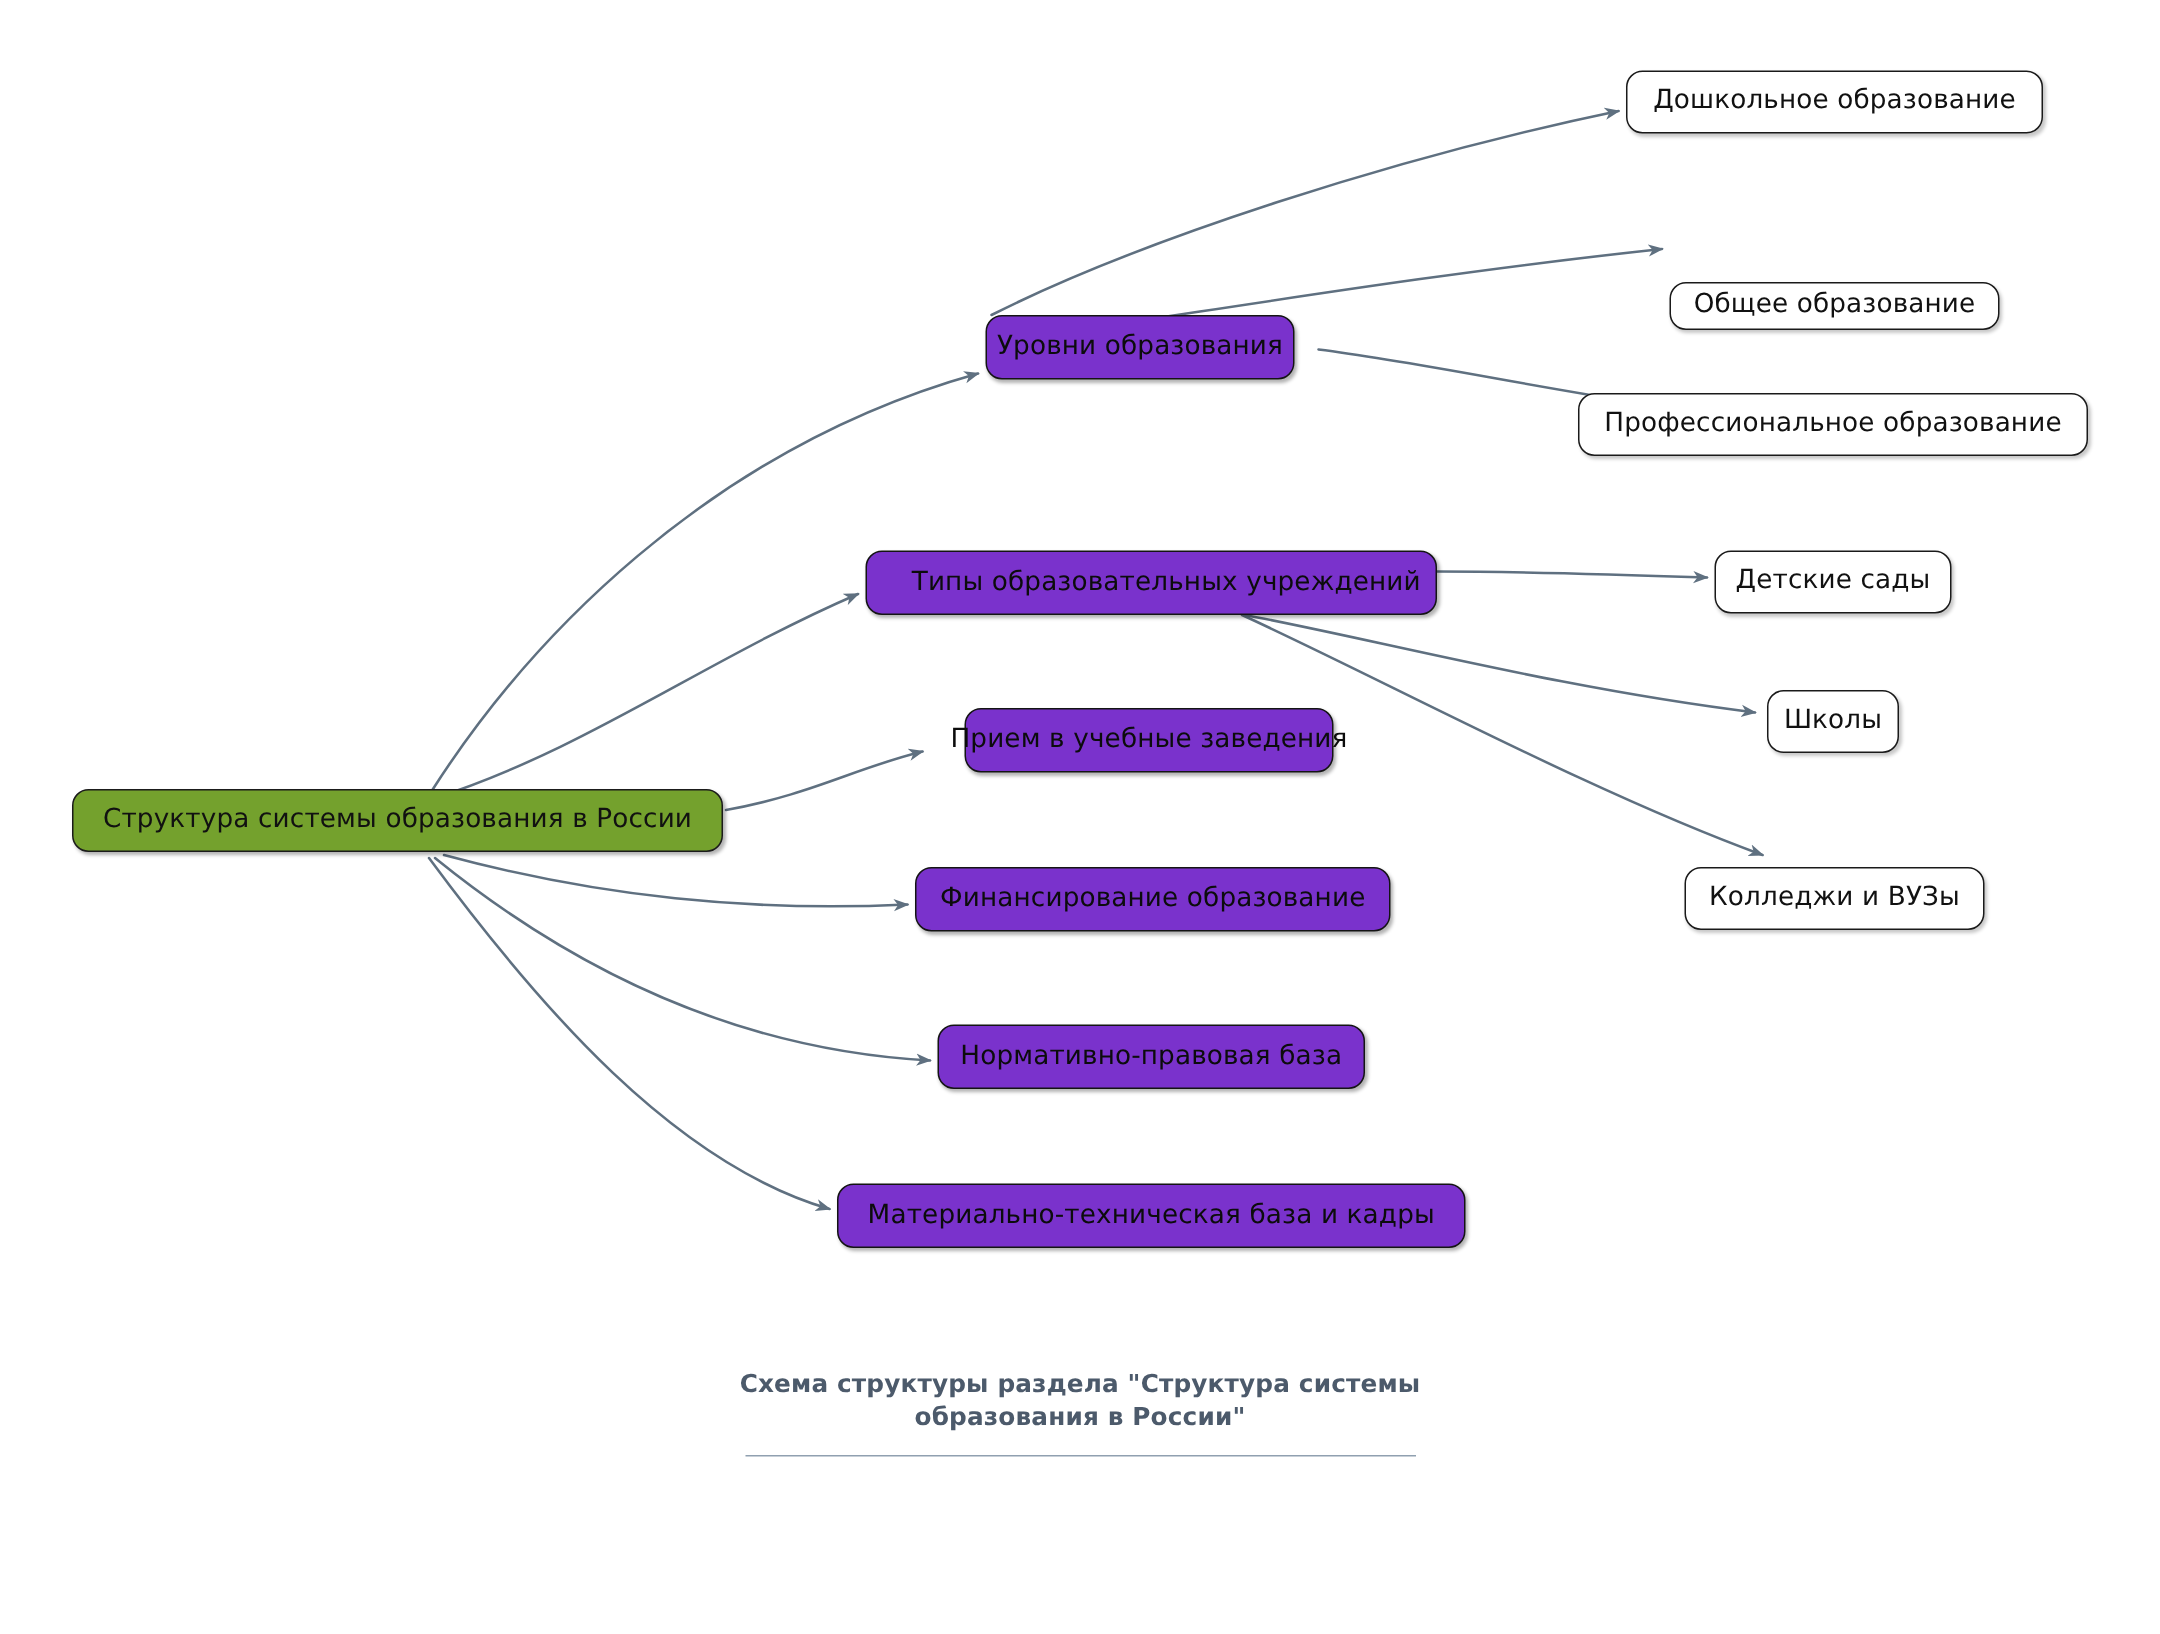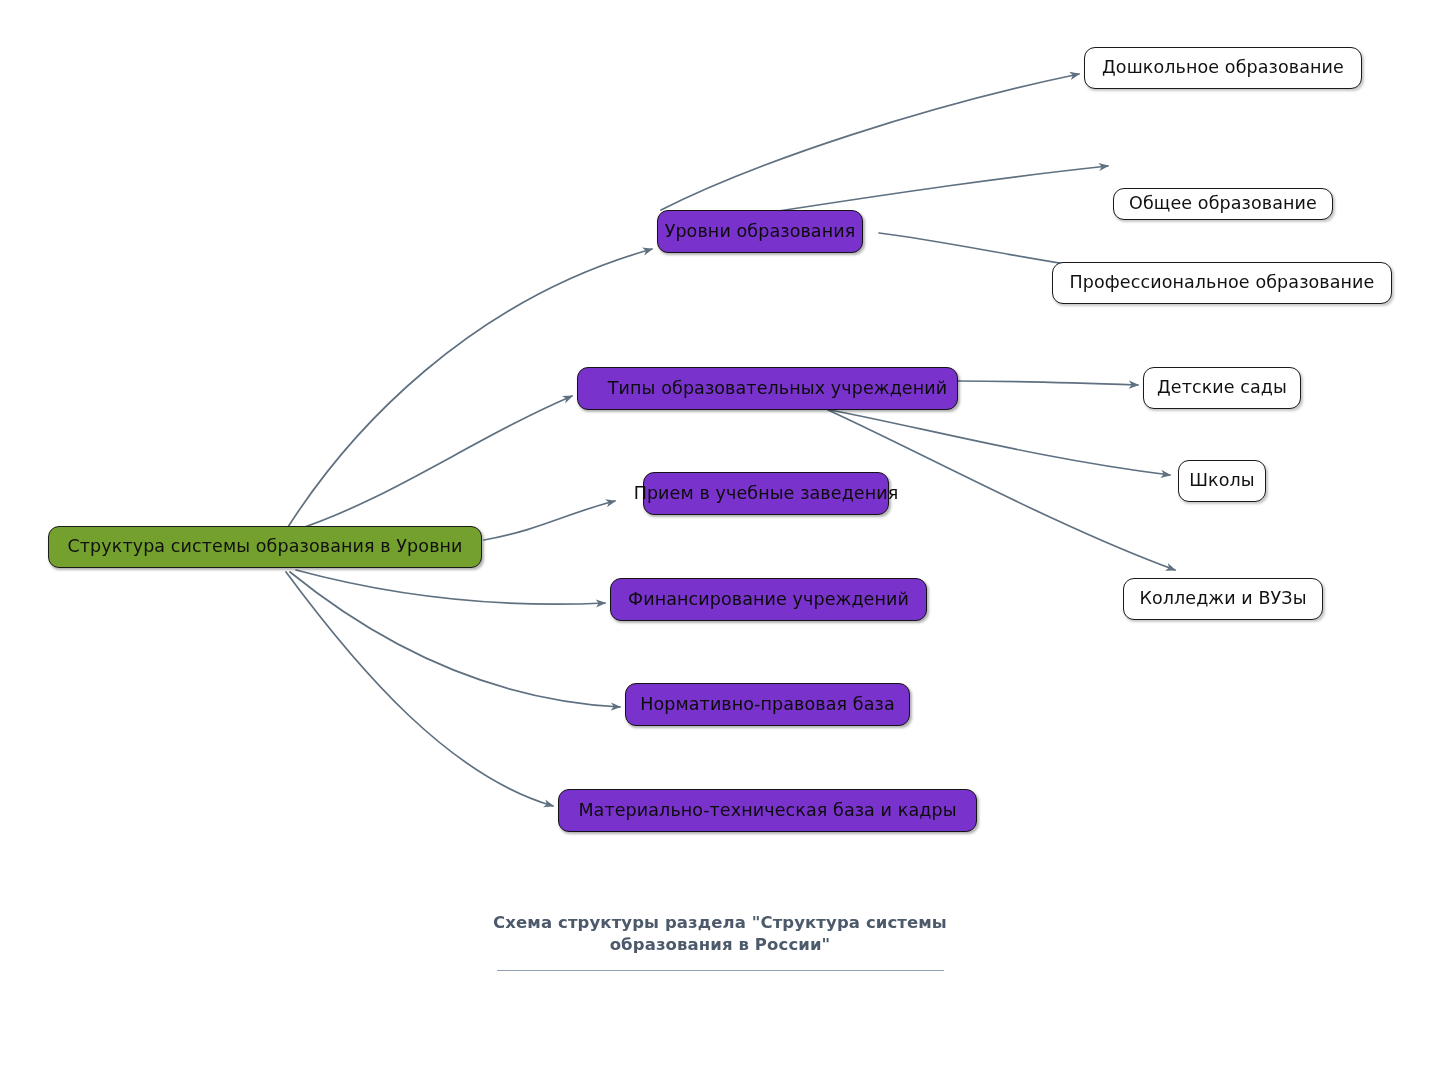--- a/index.html
+++ b/index.html
@@ -120,33 +120,33 @@
         <path d="M 660 228 C 770 214, 930 185, 1108 166"></path>
         <path d="M 879 233 C 960 243, 1060 267, 1172 279"></path>
         <path d="M 958 381 C 1020 381, 1080 383, 1138 385"></path>
         <path d="M 830 410 C 920 427, 1040 459, 1170 475"></path>
         <path d="M 828 410 C 920 452, 1060 528, 1175 570"></path>
       </g>
   </svg>
 
   <div id="nodes-layer">
       <div class="node root" style="left: 48px; top: 526px; width: 434px; height: 42px;">
-        <span class="node-label">Структура системы образования в Уровни</span>
+        <span class="node-label">Структура системы образования в России</span>
       </div>
       <div class="node branch" style="left: 657px; top: 210px; width: 206px; height: 43px;">
         <span class="node-label">Уровни образования</span>
       </div>
       <div class="node branch" style="left: 577px; top: 367px; width: 381px; height: 43px; padding-left: 20px;">
         <span class="node-label">Типы образовательных учреждений</span>
       </div>
       <div class="node branch" style="left: 620px; top: 472px; width: 246px; height: 43px; margin-left: 23px;">
         <span class="node-label">Прием в учебные заведения</span>
       </div>
       <div class="node branch" style="left: 610px; top: 578px; width: 317px; height: 43px;">
-        <span class="node-label">Финансирование учреждений</span>
+        <span class="node-label">Финансирование образование</span>
       </div>
       <div class="node branch" style="left: 625px; top: 683px; width: 285px; height: 43px;">
         <span class="node-label">Нормативно-правовая база</span>
       </div>
       <div class="node branch" style="left: 558px; top: 789px; width: 419px; height: 43px;">
         <span class="node-label">Материально-техническая база и кадры</span>
       </div>
       <div class="node leaf" style="left: 1084px; top: 47px; width: 278px; height: 42px;">
         <span class="node-label">Дошкольное образование</span>
       </div>

